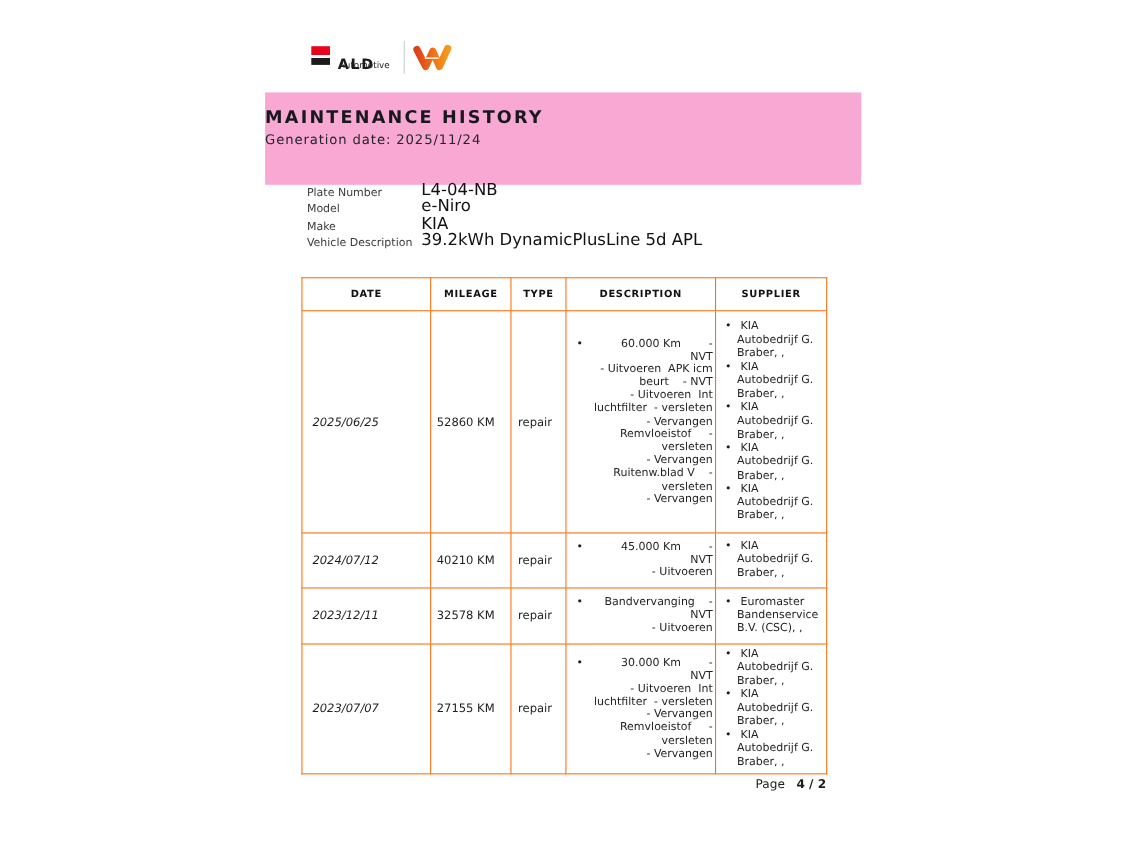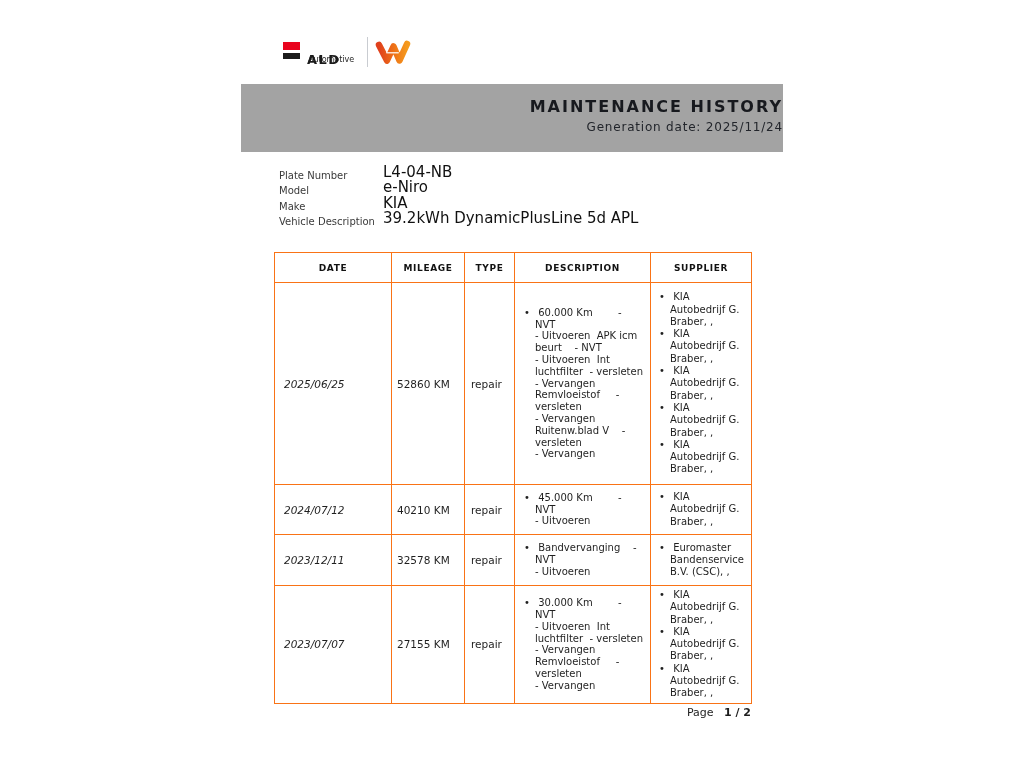--- a/index.html
+++ b/index.html
@@ -22,22 +22,22 @@
     font-size:13px; font-weight:bold; letter-spacing:1.5px; color:#1a1a1a; line-height:13px;
   }
   .ald-sub {
     position:absolute; left:25px; top:18px;
     font-size:8px; color:#1f1f1f; line-height:9px;
   }
   .brand-divider { position:absolute; left:84px; top:0; width:1px; height:30px; background:#c9ccd1; }
   .w-logo { position:absolute; left:91px; top:2px; }
   
   .title-band {
-    position:absolute; left:241px; top:84px; width:542px; height:68px;
-    background:#a3a3a3; text-align:right;
+    position:absolute; left:241px; top:84px; width:542px; height:84px;
+    background:#f9a8d4; text-align:left;
   }
   .title-band .doc-title {
     margin-top:13px;
     font-size:16px; font-weight:bold; letter-spacing:2px; color:#17191e;
   }
   .title-band .gen-date {
     margin-top:4px;
     font-size:12px; letter-spacing:0.8px; color:#22252b;
   }
   
@@ -54,21 +54,21 @@
   .mtable col.c4{width:136px;} .mtable col.c5{width:101px;}
   .mtable th, .mtable td { border:1px solid #f97316; }
   .mtable th {
     height:30px; font-size:9px; font-weight:bold; letter-spacing:0.6px;
     color:#121212; text-align:center; vertical-align:middle;
   }
   .mtable td { vertical-align:middle; font-size:10.5px; color:#1f1f1f; }
   td.c-date { padding-left:9px;font-style:italic; }
   td.c-mileage { padding-left:5px; }
   td.c-type { padding-left:6px; }
-  td.c-desc { padding:3px 2px 3px 6px; font-size:10px; }
+  td.c-desc { padding:3px 2px 3px 6px; font-size:10px;text-align:right; }
   td.c-supp { padding:3px 2px 3px 5px; font-size:10px; }
   .bullet-item { position:relative; padding-left:14px; }
   .bullet-item::before {
     content:"\2022"; position:absolute; left:3px; top:0;
     font-size:10px; line-height:11.8px; color:#1f1f1f;
   }
   .bullet-item .line { white-space:pre; line-height:11.8px; }
   td.c-supp .bullet-item .line { line-height:12.3px; }
   td.c-supp .bullet-item::before { line-height:12.3px; }
   
@@ -263,14 +263,14 @@
             <div class="line">Braber, ,</div>
           </div>
         </td>
       </tr>
     </tbody>
 </table>
 
 <div class="page-footer">
   <span>Page</span>
   <span>&nbsp;</span>
-  <span class="frac">1 / 2</span>
+  <span class="frac">4 / 2</span>
 </div>
 
 </body></html>

